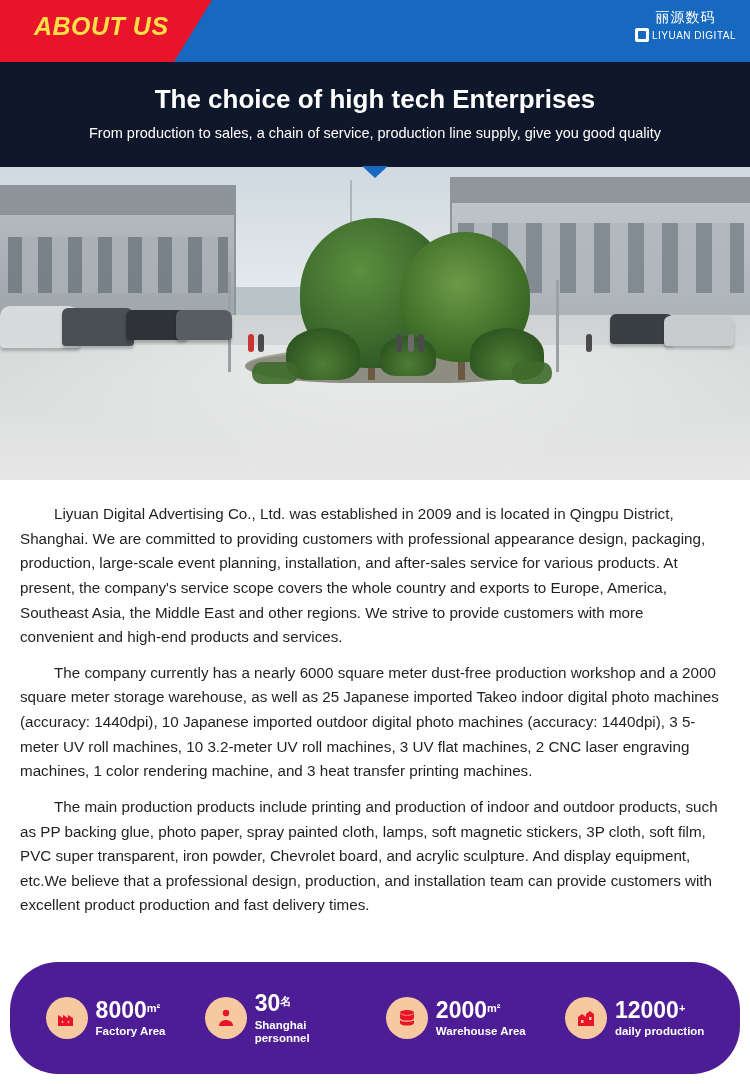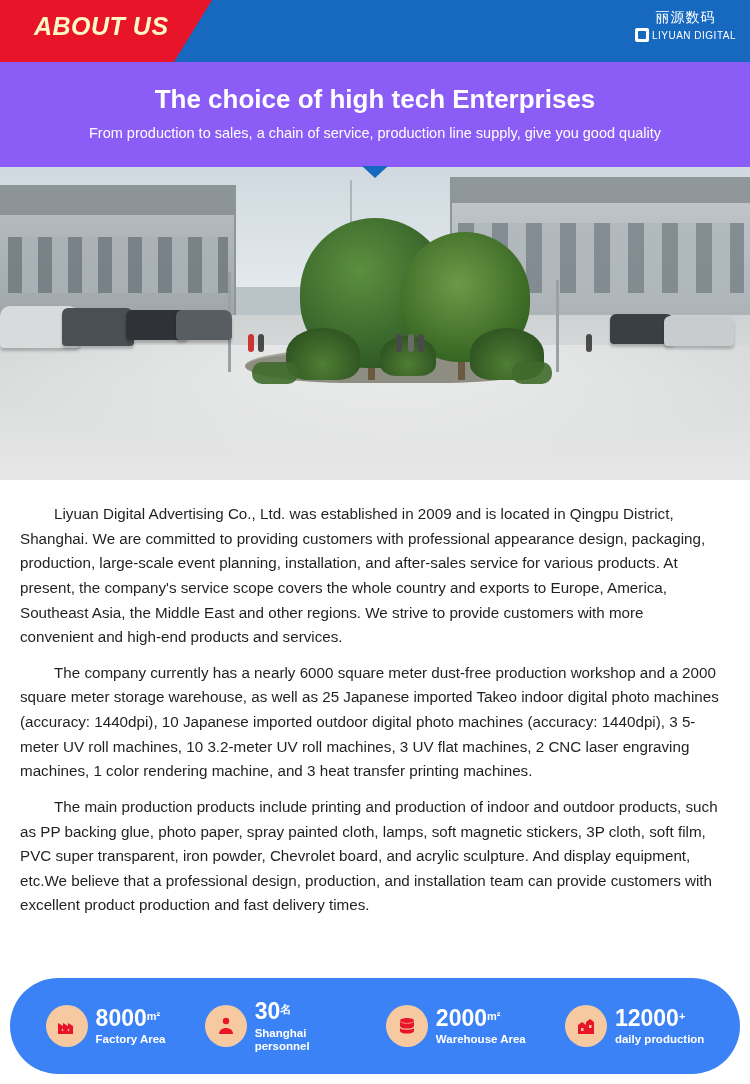--- a/index.html
+++ b/index.html
@@ -30,21 +30,21 @@
     width: 212px;
     height: 62px;
     background: #e8142a;
     
     clip-path: polygon(0 0, 100% 0, 82% 100%, 0 100%);
   }
   .topbar-title {
     position: absolute;
     left: 34px;
     top: 12px;
-    color: #fef9c3;
+    color: #fde047;
     font-size: 25px;
     font-weight: bold;
     font-style: italic;
     letter-spacing: 0.5px;
   }
   .brand {
     position: absolute;
     right: 14px;
     top: 10px;
     text-align: center;
@@ -78,21 +78,21 @@
     border-radius: 1px;
   }
   .brand-en {
     font-size: 10px;
     letter-spacing: 0.5px;
   }
 
   
   .banner {
     position: relative;
-    background: #8b5cf6;
+    background: #0f172a;
     padding: 22px 16px 26px 16px;
     text-align: center;
   }
   .banner h1 {
     color: #ffffff;
     font-size: 26px;
     font-weight: bold;
     margin-bottom: 10px;
   }
   .banner p {
@@ -275,22 +275,22 @@
     margin-bottom: 11px;
     text-align: left;
   }
 
   
   .stats {
     position: absolute;
     left: 10px;
     bottom: 10px;
     width: 730px;
-    height: 96px;
-    background: #3b82f6;
+    height: 112px;
+    background: #4c1d95;
     border-radius: 48px;
     display: flex;
     align-items: center;
     justify-content: space-around;
     padding: 0 16px;
   }
   .stat {
     display: flex;
     align-items: center;
     gap: 8px;

